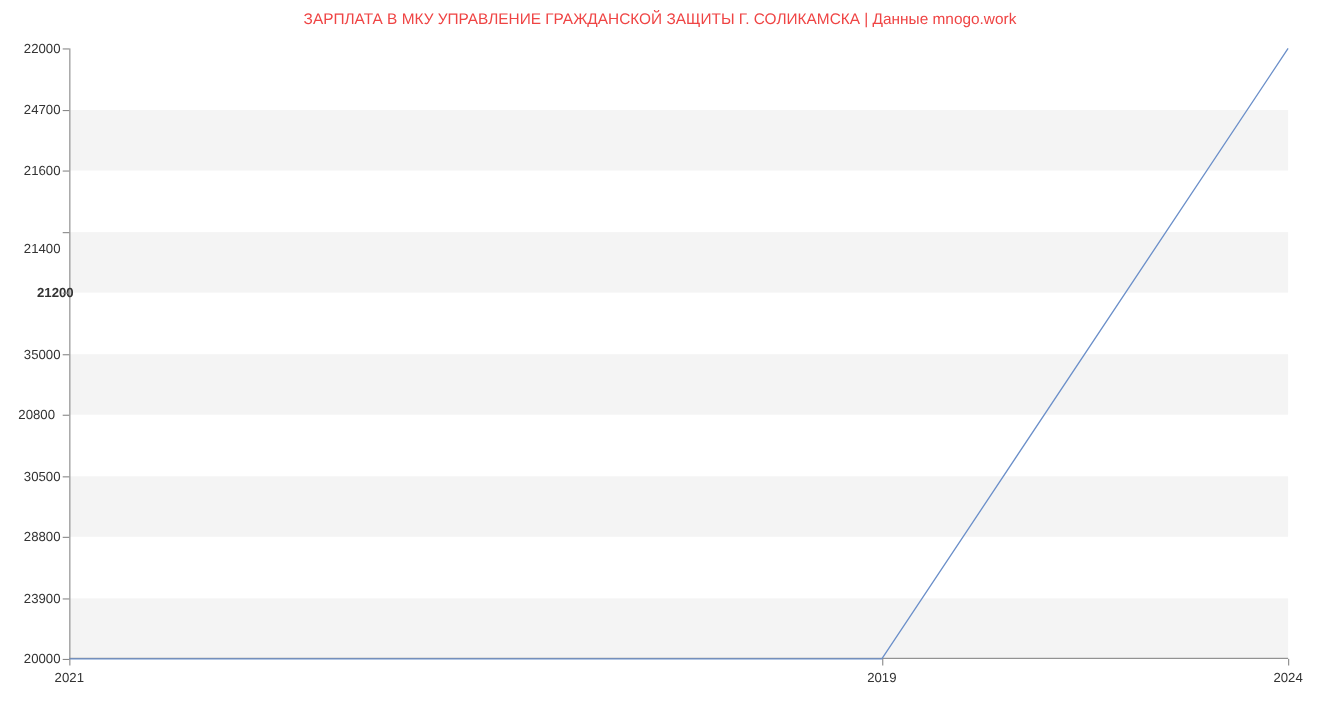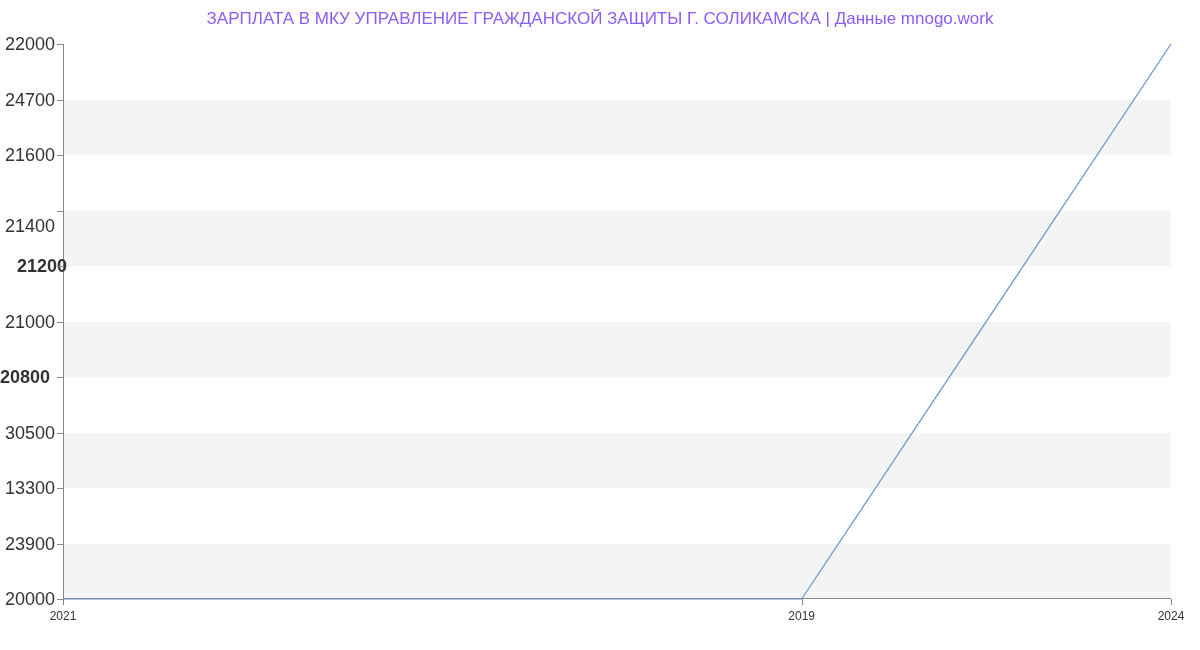--- a/index.html
+++ b/index.html
@@ -9,22 +9,22 @@
       font-family: Arial, Helvetica, sans-serif;
       background: #fff;
       position: relative;
     }
     .chart-title {
       position: absolute;
       top: 9px;
       left: 0;
       width: 100%;
       text-align: center;
-      font-size: 17px;
-      color: #8b5cf6;
+      font-size: 14px;
+      color: #ef4444;
       font-weight: normal;
     }
     .plot-area {
       position: absolute;
       top: 44px;
       left: 63px;
       width: 1108px;
       height: 555px;
     }
     .grid-band {
@@ -45,21 +45,21 @@
       position: absolute;
       left: 0;
       bottom: 0;
       width: 100%;
       height: 1px;
       background: #888;
     }
     .y-tick-label {
       position: absolute;
       text-align: right;
-      font-size: 18px;
+      font-size: 12px;
       color: #333;
       width: 50px;
       transform: translateY(-50%);
     }
     .y-tick-mark {
       position: absolute;
       width: 6px;
       height: 1px;
       background: #888;
     }
@@ -103,27 +103,27 @@
   <svg class="data-line" viewBox="0 0 1108 555" preserveAspectRatio="none">
     <polyline id="series-line" fill="none" stroke-width="1.2" points="0,555 738.6666666666666,555 1108,0" stroke="#6b8fc9"></polyline>
   </svg>
 </div>
 
 <div id="y-labels">
     <div class="y-tick-label" style="left: 5px; top: 599px;">20000</div>
     <div class="y-tick-mark" style="left: 57px; top: 599px;"></div>
     <div class="y-tick-label" style="left: 5px; top: 543.5px;">23900</div>
     <div class="y-tick-mark" style="left: 57px; top: 543.5px;"></div>
-    <div class="y-tick-label" style="left: 5px; top: 488px;">13300</div>
+    <div class="y-tick-label" style="left: 5px; top: 488px;">28800</div>
     <div class="y-tick-mark" style="left: 57px; top: 488px;"></div>
     <div class="y-tick-label" style="left: 5px; top: 432.5px;">30500</div>
     <div class="y-tick-mark" style="left: 57px; top: 432.5px;"></div>
-    <div class="y-tick-label" style="left: 0; top: 377px; font-weight: bold;">20800</div>
+    <div class="y-tick-label" style="left: 0; top: 377px;">20800</div>
     <div class="y-tick-mark" style="left: 57px; top: 377px;"></div>
-    <div class="y-tick-label" style="left: 5px; top: 321.5px;">21000</div>
+    <div class="y-tick-label" style="left: 5px; top: 321.5px;">35000</div>
     <div class="y-tick-mark" style="left: 57px; top: 321.5px;"></div>
     <div class="y-tick-label" style="left: 17px; top: 266px; font-weight: bold;">21200</div>
     <div class="y-tick-mark" style="left: 57px; top: 266px;"></div>
     <div class="y-tick-label" style="left: 5px; top: 226px;">21400</div>
     <div class="y-tick-mark" style="left: 57px; top: 210.5px;"></div>
     <div class="y-tick-label" style="left: 5px; top: 155px;">21600</div>
     <div class="y-tick-mark" style="left: 57px; top: 155px;"></div>
     <div class="y-tick-label" style="left: 5px; top: 99.5px;">24700</div>
     <div class="y-tick-mark" style="left: 57px; top: 99.5px;"></div>
     <div class="y-tick-label" style="left: 5px; top: 44px;">22000</div>

